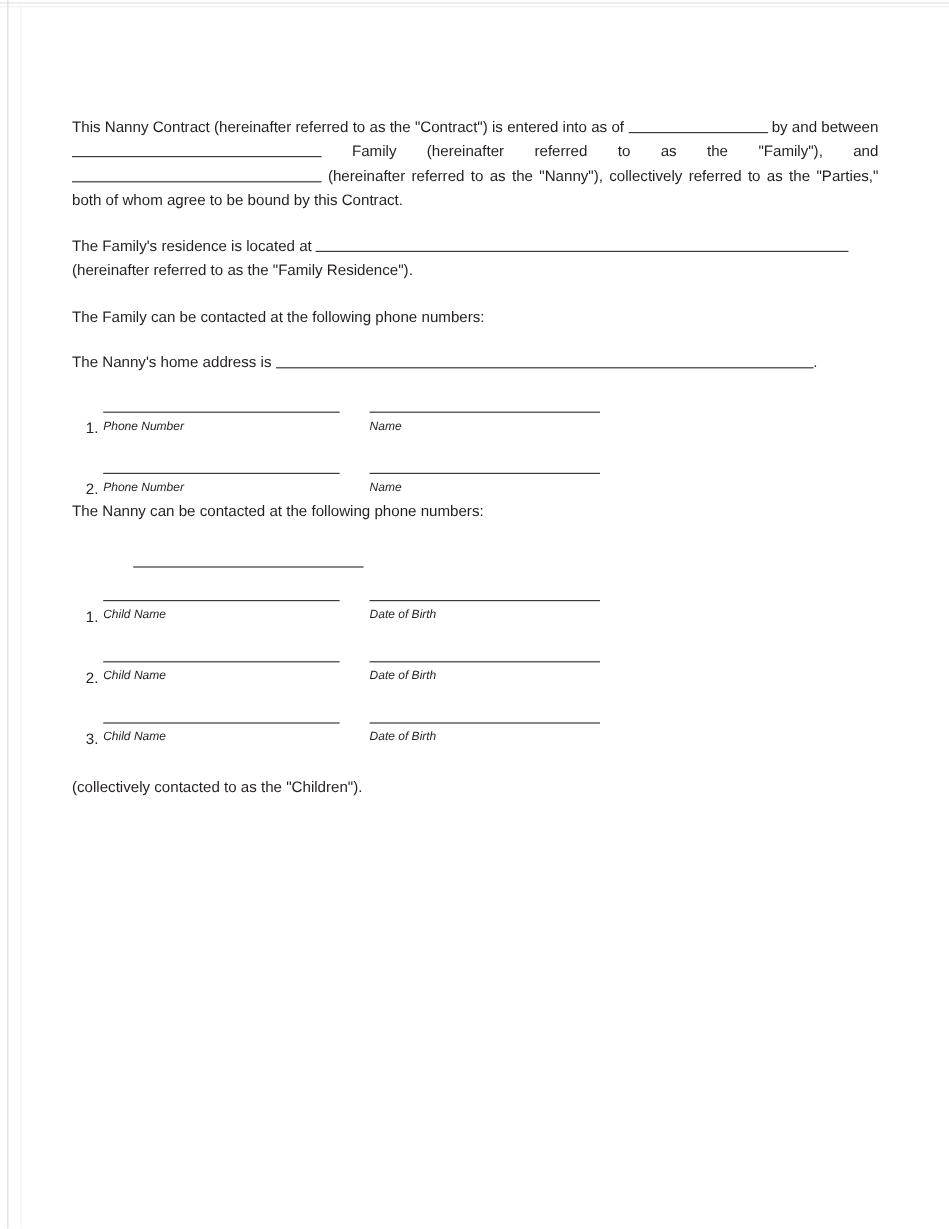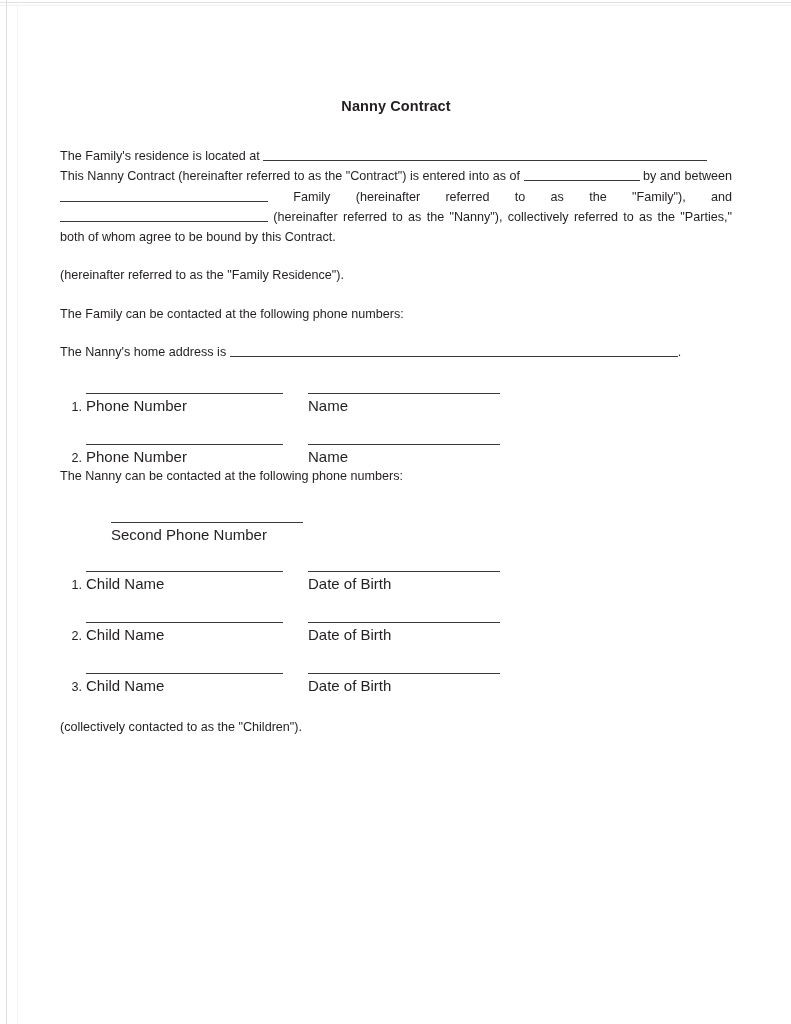--- a/index.html
+++ b/index.html
@@ -111,23 +111,24 @@
     visibility: hidden;
   }
   .field {
     flex: none;
   }
   .field .rule {
     border-bottom: 1px solid #3a3a3a;
     height: 13px;
   }
   .field .cap {
-    font-size: 15px;
+    font-size: 10px;
     line-height: 18px;
     padding-top: 3px;
+    font-style: italic;
   }
   .col-a { width: 197px; }
   .col-gap { width: 25px; flex: none; }
   .col-b { width: 192px; }
 
   .section-lead {
     margin-top: 22px;
   }
   .block-gap-lg { height: 22px; }
 </style>
@@ -136,36 +137,35 @@
 
 <div class="page">
 
   <div class="edge-top"></div>
   <div class="edge-top2"></div>
   <div class="edge-left"></div>
   <div class="edge-left2"></div>
 
   <div class="content">
 
-    <h1 class="doc-title">Nanny Contract</h1>
-
-    <p class="para tight">
-      <span>The Family's residence is located at</span>
-      <span class="blank blank-residence"></span>
-    </p>
 
     <p class="para justify">
       <span>This Nanny Contract (hereinafter referred to as the "Contract") is entered into as of</span>
       <span class="blank blank-date"></span>
       <span>by and between</span>
       <span class="blank blank-family"></span>
       <span>Family (hereinafter referred to as the "Family"), and</span>
       <span class="blank blank-nanny"></span>
       <span>(hereinafter referred to as the "Nanny"), collectively referred to as the "Parties," both of whom agree to be bound by this Contract.</span>
     </p>
+
+    <p class="para tight">
+      <span>The Family's residence is located at</span>
+      <span class="blank blank-residence"></span>
+    </p>
     <p class="para">(hereinafter referred to as the "Family Residence").</p>
 
     <p class="para section-lead">The Family can be contacted at the following phone numbers:</p>
 
     <p class="para">
       <span>The Nanny's home address is</span>
       <span class="blank blank-address"></span><span>.</span>
     </p>
 
     <div class="fields">
@@ -199,21 +199,20 @@
     </div>
 
     <p class="para section-lead">The Nanny can be contacted at the following phone numbers:</p>
 
     <div class="fields">
       <div class="field-row" style="margin-top:22px;">
         <div class="idx empty"></div>
         <div class="col-gap"></div>
         <div class="field col-b">
           <div class="rule"></div>
-          <div class="cap">Second Phone Number</div>
         </div>
       </div>
     </div>
 
 
     <div class="fields">
 
       <div class="field-row">
         <div class="idx">1.</div>
         <div class="field col-a">

